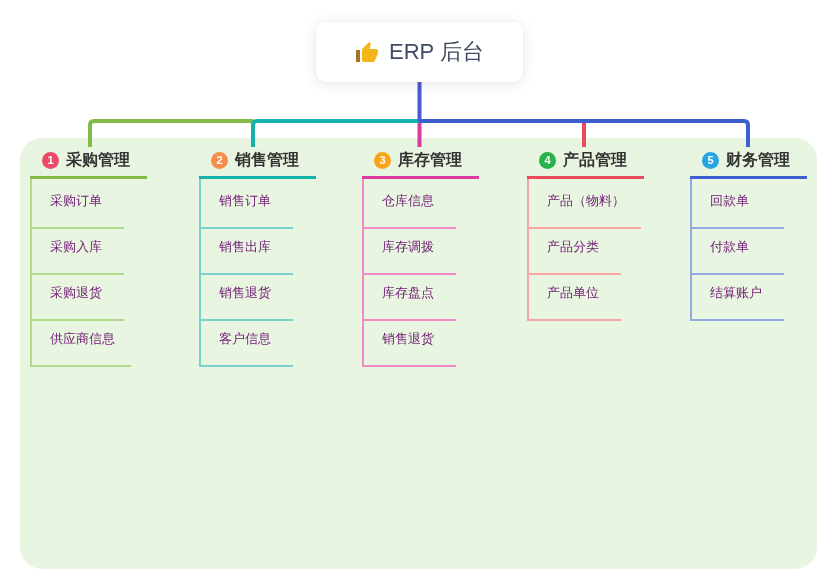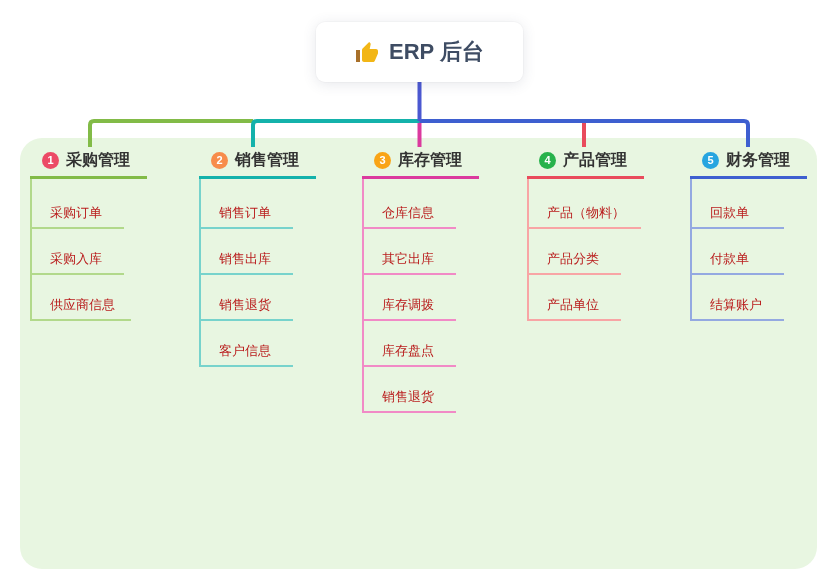--- a/index.html
+++ b/index.html
@@ -8,21 +8,21 @@
     background:#ffffff; overflow:hidden;
     font-family:"Liberation Sans","DejaVu Sans",sans-serif;
     color:#333333;
   }
   
   .root-node {
     position:absolute; left:316px; top:22px; width:207px; height:60px;
     background:#ffffff; border-radius:9px;
     box-shadow:0 2px 14px rgba(60,70,100,0.13), 0 0 0 1px rgba(0,0,0,0.02);
     display:flex; align-items:center; justify-content:center; gap:10px;
-    font-size:22px; font-weight:700; color:var(--rt,#3e4c63);
+    font-size:22px; font-weight:400; color:var(--rt,#3e4c63);
     z-index:3; cursor:pointer;
   }
   .thumb-icon { width:24px; height:24px; flex:0 0 auto; margin-top:2px; }
   
   .connector-layer { position:absolute; left:0; top:0; z-index:1; pointer-events:none; }
   
   .panel {
     position:absolute; left:20px; top:138px; width:797px; height:431px;
     background:var(--pb,#e8f6e1); border-radius:22px; z-index:0;
   }
@@ -44,23 +44,23 @@
   .children {
     list-style:none; margin:0; padding:0;
     border-left:2px solid var(--l);
   }
   .child {
     height:46px; display:flex; align-items:flex-end;
   }
   .child:first-child { height:50px; }
   .child-label {
     display:inline-block; box-sizing:border-box; min-width:92px;
-    padding:0 16px 5px 18px;
+    padding:0 16px 17px 18px;
     border-bottom:2px solid var(--l);
-    font-size:13px; line-height:18px; color:#b91c1c;
+    font-size:13px; line-height:18px; color:#701a75;
     white-space:nowrap; cursor:pointer;
   }
 </style>
 </head>
 <body>
 
 <div class="panel" style="--pb: #e8f6e1;"></div>
 
 <svg class="connector-layer" width="839" height="588" viewBox="0 0 839 588">
   <path d="M419.5,121 V147" fill="none" stroke-width="4" stroke="#db3a9e"></path>
@@ -85,20 +85,23 @@
     <span>采购管理</span>
   </header>
   <ul class="children">
     <li class="child">
         <span class="child-label">采购订单</span>
       </li>
     <li class="child">
         <span class="child-label">采购入库</span>
       </li>
     <li class="child">
+        <span class="child-label">采购退货</span>
+      </li>
+    <li class="child">
         <span class="child-label">供应商信息</span>
       </li>
   </ul>
 </section>
 
 <section class="branch" style="left: 199px; --c: #14b2ab; --l: #77d3cc; --b: #f78c4b;">
   <header class="branch-header">
     <span class="badge">2</span>
     <span>销售管理</span>
   </header>
@@ -119,23 +122,20 @@
 </section>
 
 <section class="branch" style="left: 362px; --c: #db3a9e; --l: #f18ac6; --b: #f9a416;">
   <header class="branch-header">
     <span class="badge">3</span>
     <span>库存管理</span>
   </header>
   <ul class="children">
     <li class="child">
         <span class="child-label">仓库信息</span>
-      </li>
-    <li class="child">
-        <span class="child-label">其它出库</span>
       </li>
     <li class="child">
         <span class="child-label">库存调拨</span>
       </li>
     <li class="child">
         <span class="child-label">库存盘点</span>
       </li>
     <li class="child">
         <span class="child-label">销售退货</span>
       </li>

